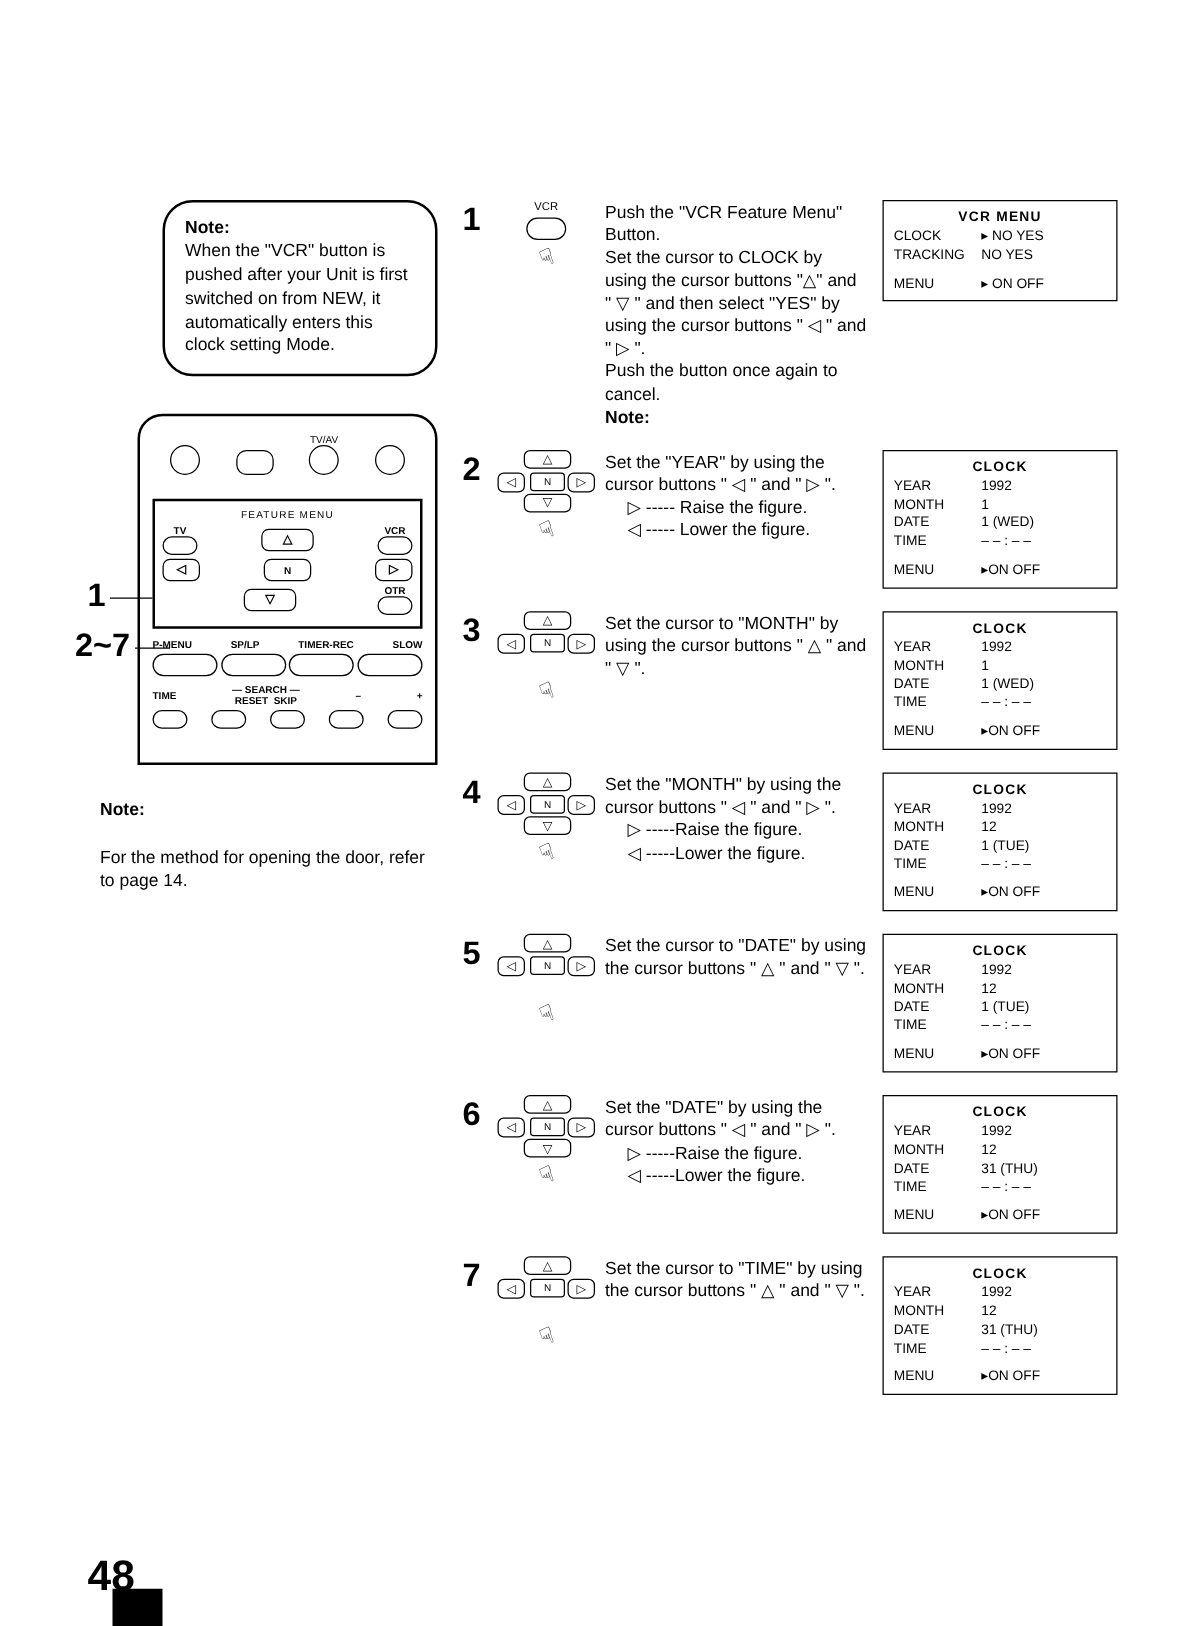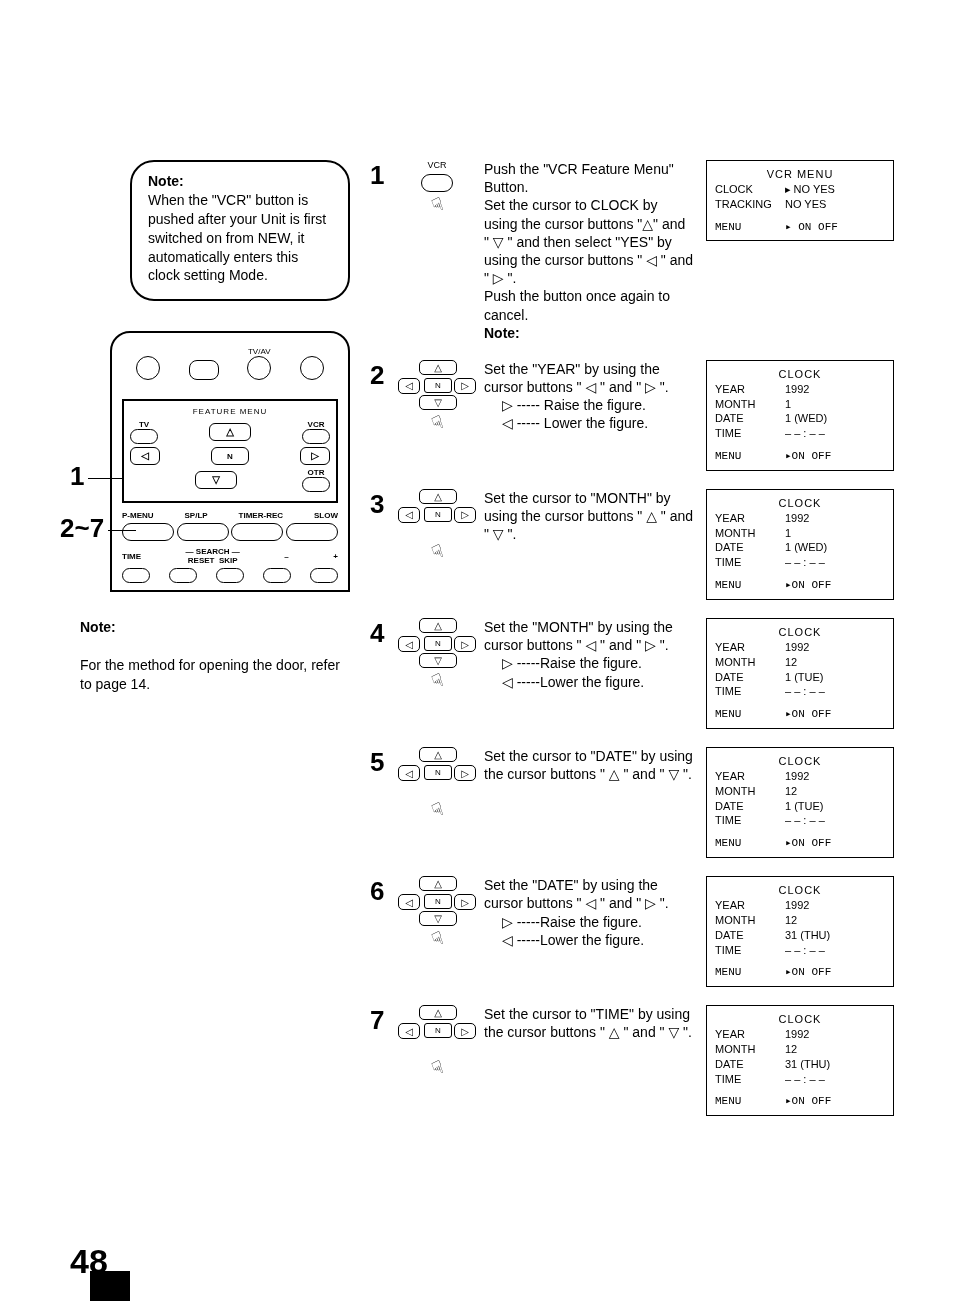--- a/index.html
+++ b/index.html
@@ -45,32 +45,32 @@
     margin-top: 10px;
     margin-left: 40px;
   }
   .callout {
     position: absolute;
     font-size: 26px;
     font-weight: bold;
     text-align: right;
   }
   .callout-1 { left: -40px; top: 130px; }
-  .callout-27 { left: -50px; top: 170px; margin-top: 12px; }
+  .callout-27 { left: -50px; top: 170px; }
   .callout-line {
     display:inline-block;
     border-top:1px solid #000;
     vertical-align: middle;
     margin-left:4px;
   }
   .remote {
     width: 240px;
     border: 2px solid #000;
     border-radius: 20px 20px 0 0;
-    padding: 14px 10px 4px 10px;
+    padding: 14px 10px 24px 10px;
     box-sizing: border-box;
   }
   .remote-top-row {
     display:flex;
     justify-content:space-around;
     align-items:flex-end;
     margin-bottom: 16px;
   }
   .rbtn-circle {
     border:1.5px solid #000;
@@ -138,25 +138,25 @@
   .step-text .sub { margin-left:18px; }
   .osd {
     border:1.5px solid #000;
     width:170px;
     flex:none;
     padding:6px 8px;
     font-size:11px;
     line-height:1.35;
     font-family: Arial, sans-serif;
   }
-  .osd .osd-title { text-align:center; font-size:11px; letter-spacing:1px; }
+  .osd .osd-title { text-align:center; font-size:11px; letter-spacing:1px;font-weight:bold; }
   .osd .row { display:flex; }
   .osd .lab { width:70px; }
   .osd .val { flex:1; }
-  .osd .menu-row { margin-top:8px;font-family:Liberation Mono, monospace; }
+  .osd .menu-row { margin-top:8px; }
   .nav-diamond {
     display:inline-block;
     position:relative;
     width:66px;height:50px;
   }
   .nav-diamond .t {
     border:1.5px solid #000; width:36px;height:13px;border-radius:5px;
     display:flex;align-items:center;justify-content:center;
   }
   .nav-diamond .up{position:absolute;top:0;left:15px;}

